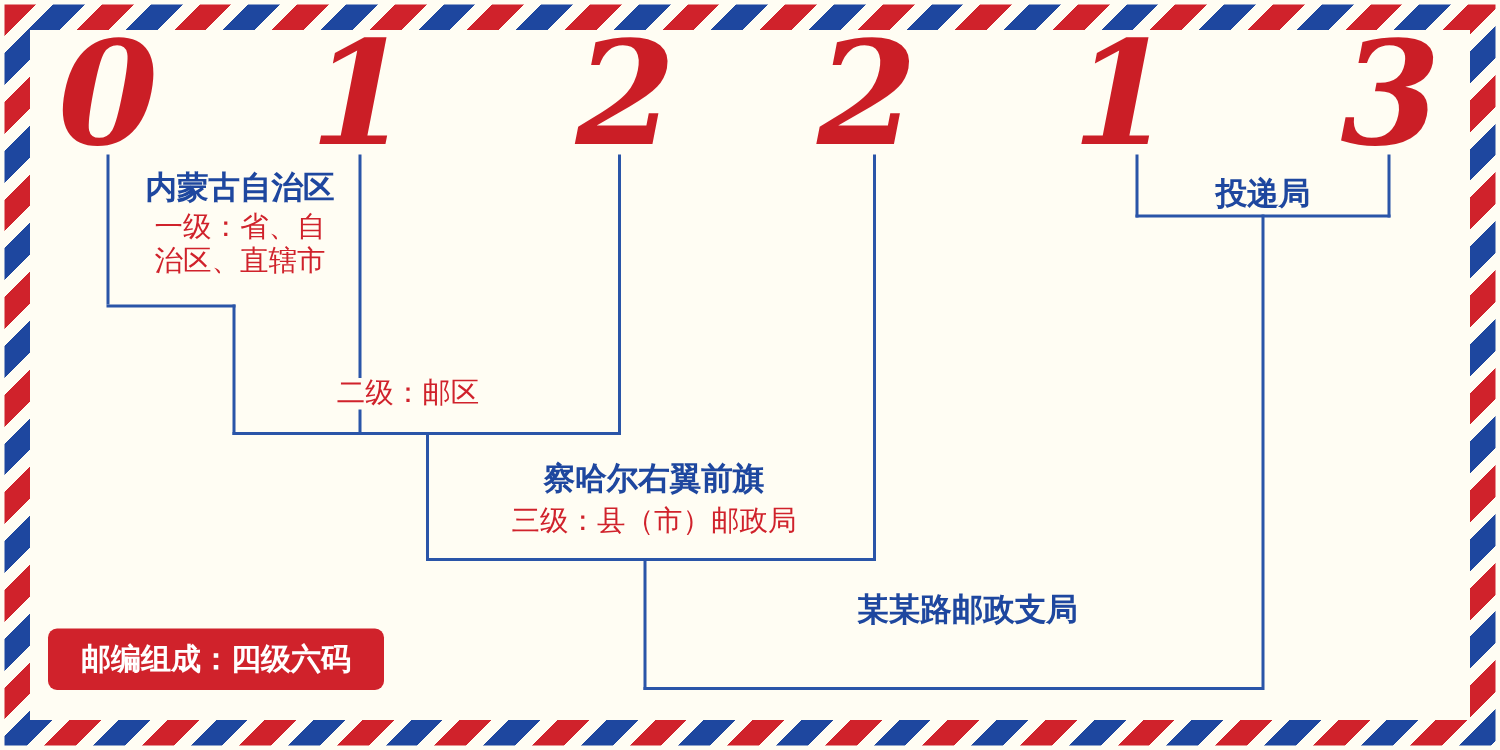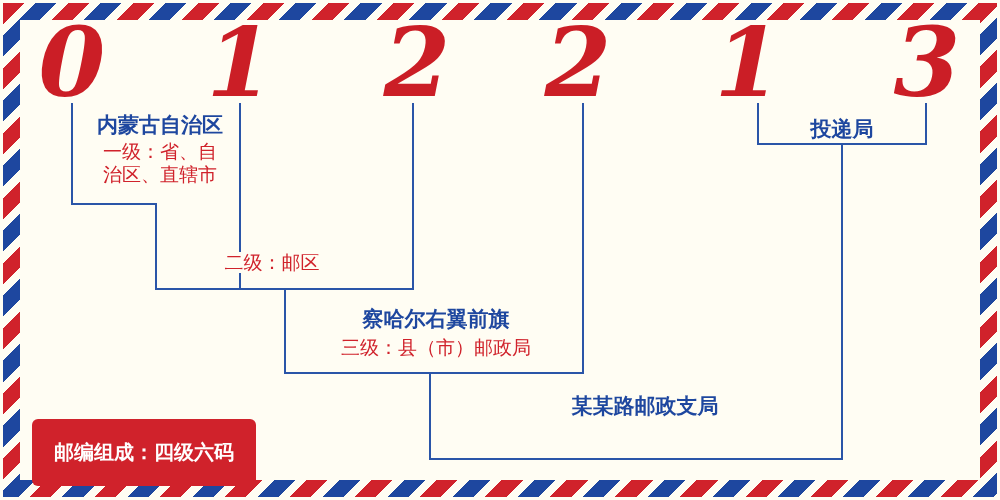--- a/index.html
+++ b/index.html
@@ -70,21 +70,21 @@
     font-weight: normal;
     font-size: 19px;
   }
   .badge {
     position: absolute;
     left: 32px; top: 419px;
     background: var(--accent_red, #d0222b);
     color: var(--badge_text, #ffffff);
     font-size: 20px;
     font-weight: bold;
-    padding: 20px 22px;
+    padding: 7px 22px;
     border-radius: 6px;
     white-space: nowrap;
     z-index: 3;
   }
 </style>
 </head>
 <body>
 
 <div class="stage">
 

